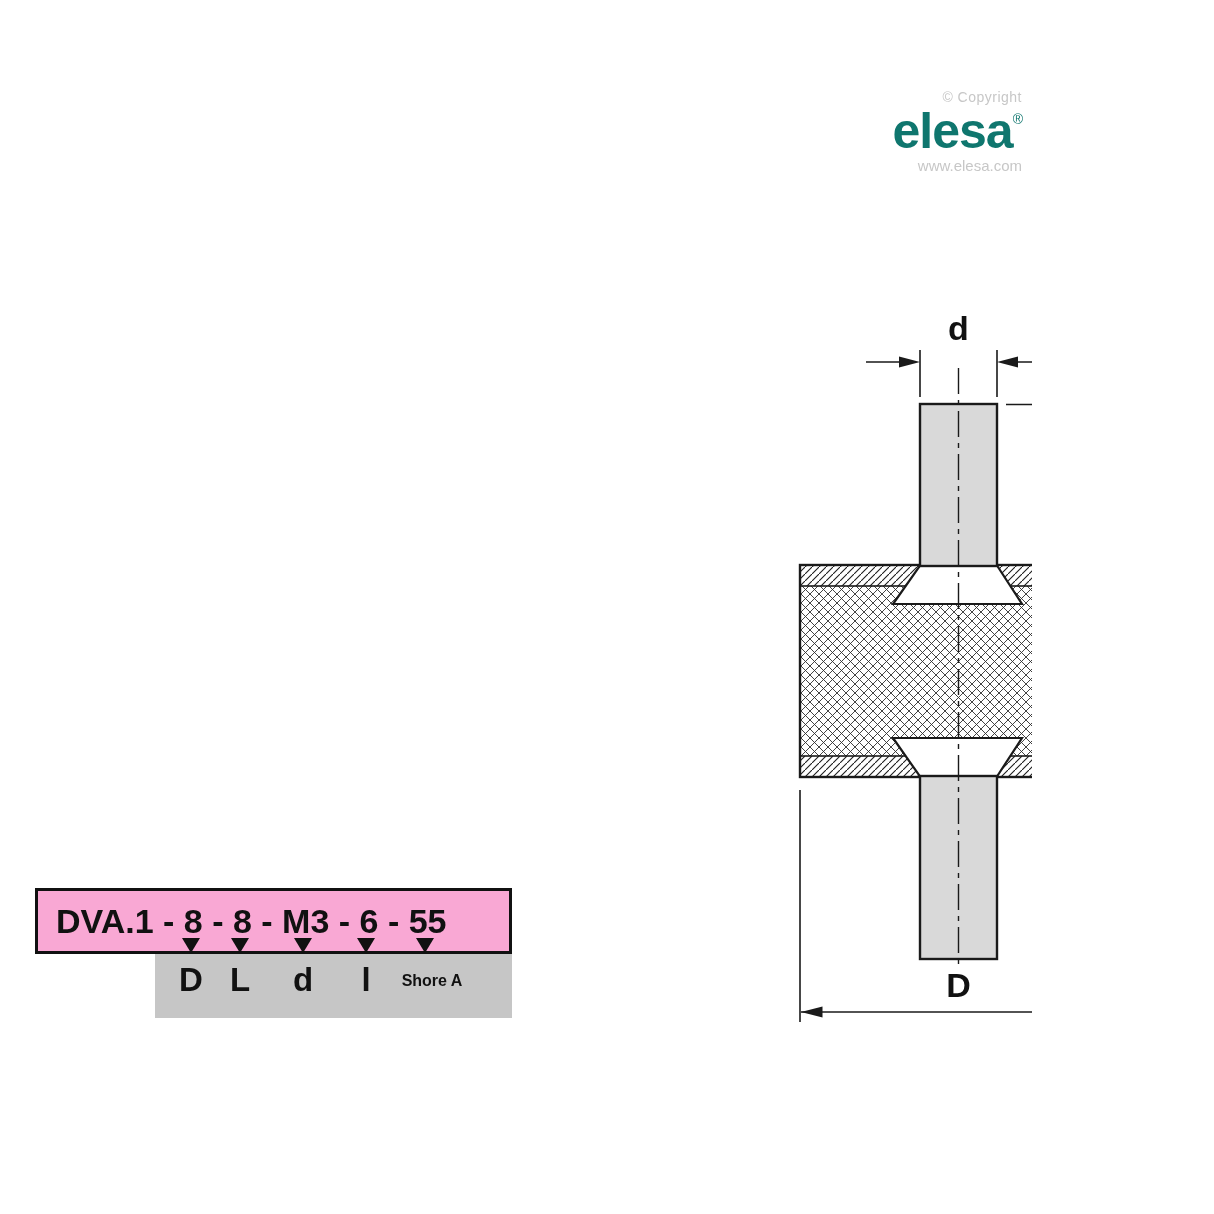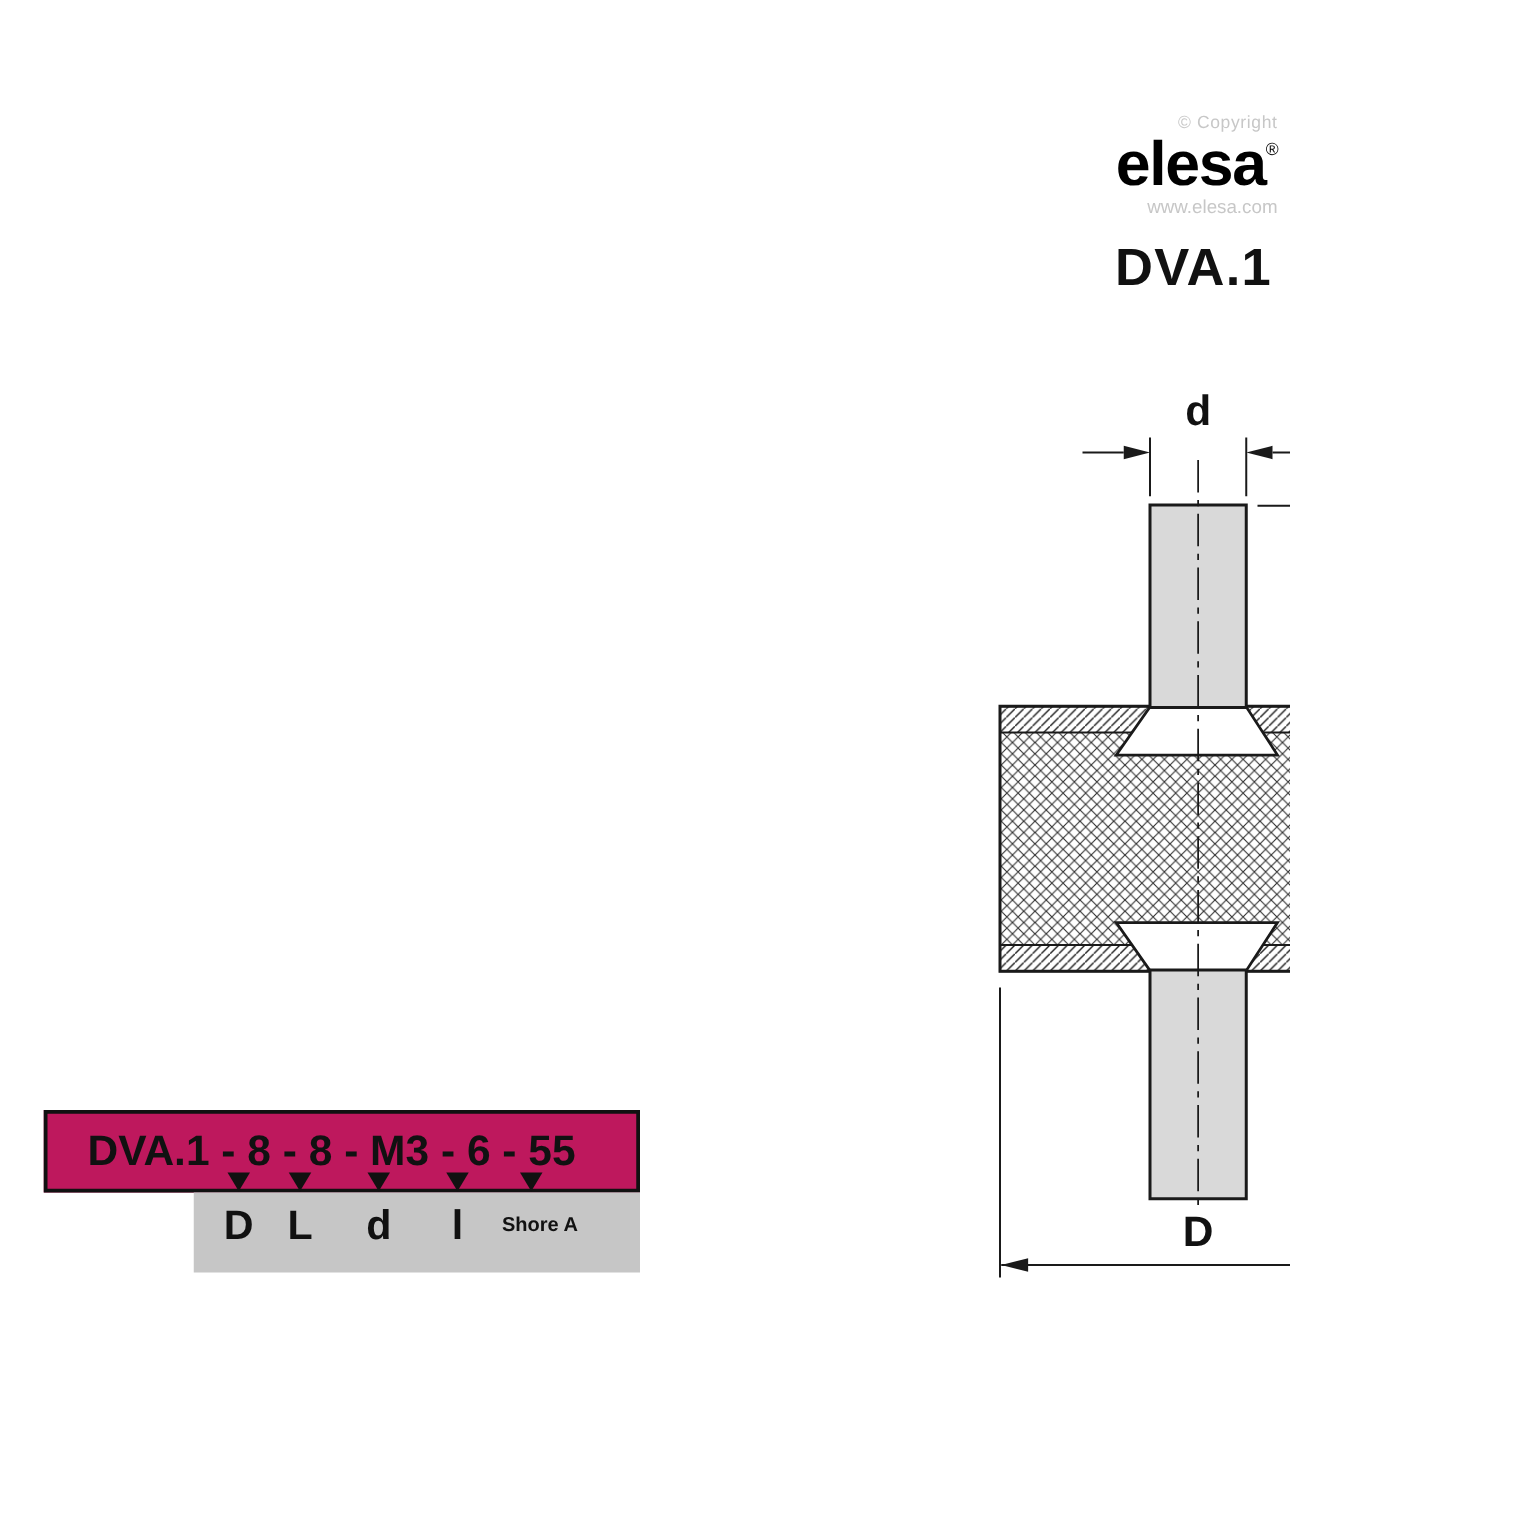--- a/index.html
+++ b/index.html
@@ -25,21 +25,21 @@
     line-height: 1.1;
   }
   .brand .copyright {
     font-size: 14px;
     color: #c7c7c7;
     letter-spacing: 0.5px;
   }
   .brand .logo {
     font-size: 50px;
     font-weight: bold;
-    color: #000000;
+    color: #0f766e;
     letter-spacing: -1px;
     line-height: 1.05;
   }
   .brand .logo sup {
     font-size: 14px;
     font-weight: normal;
     vertical-align: 24px;
   }
   .brand .website {
     font-size: 15px;
@@ -76,24 +76,24 @@
 
   
   .code-box {
     position: absolute;
     left: 35px;
     top: 888px;
     width: 477px;
     height: 66px;
     box-sizing: border-box;
     border: 3px solid #111;
-    background: #be185d;
+    background: #f9a8d4;
     display: flex;
     align-items: center;
-    padding-left: 32px;
+    padding-left: 18px;
     font-size: 34px;
     font-weight: bold;
     color: #111;
     white-space: nowrap;
   }
   .label-panel {
     position: absolute;
     left: 155px;
     top: 954px;
     width: 357px;
@@ -125,21 +125,20 @@
 <body>
 
 <div id="page">
 
   <div class="brand">
     <div class="copyright">© Copyright</div>
     <div class="logo"><span>elesa</span><sup>®</sup></div>
     <div class="website">www.elesa.com</div>
   </div>
 
-  <div class="series-title">DVA.1</div>
 
   <svg class="drawing" width="1214" height="1214" viewBox="0 0 1214 1214">
     <defs>
       <pattern id="xhatch" width="9" height="9" patternUnits="userSpaceOnUse">
         <path d="M0,0 L9,9 M9,0 L0,9" stroke="#2f2f2f" stroke-width="0.9"></path>
       </pattern>
       <pattern id="hatch" width="7" height="7" patternUnits="userSpaceOnUse">
         <path d="M0,7 L7,0" stroke="#1a1a1a" stroke-width="1.1"></path>
       </pattern>
     </defs>

